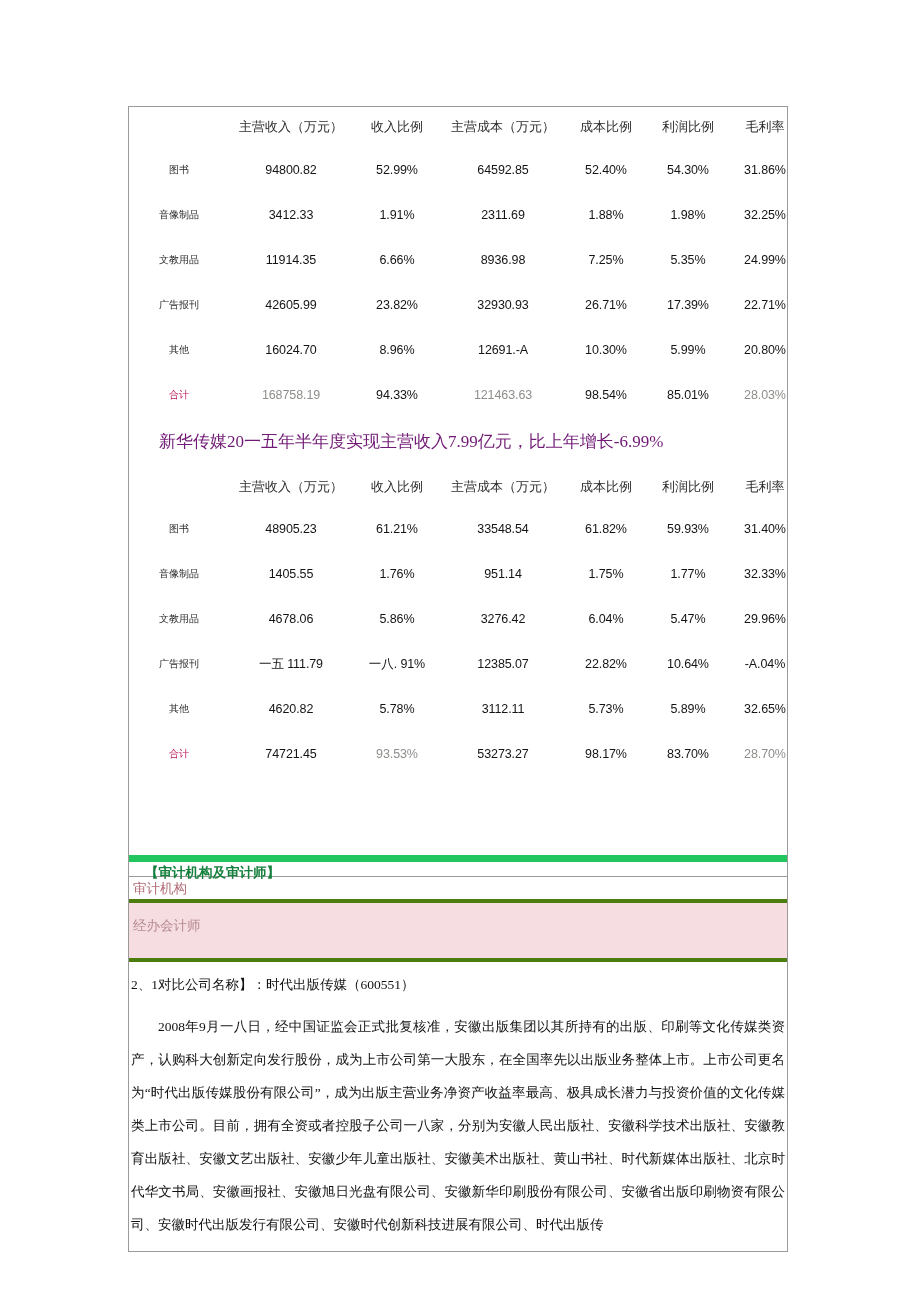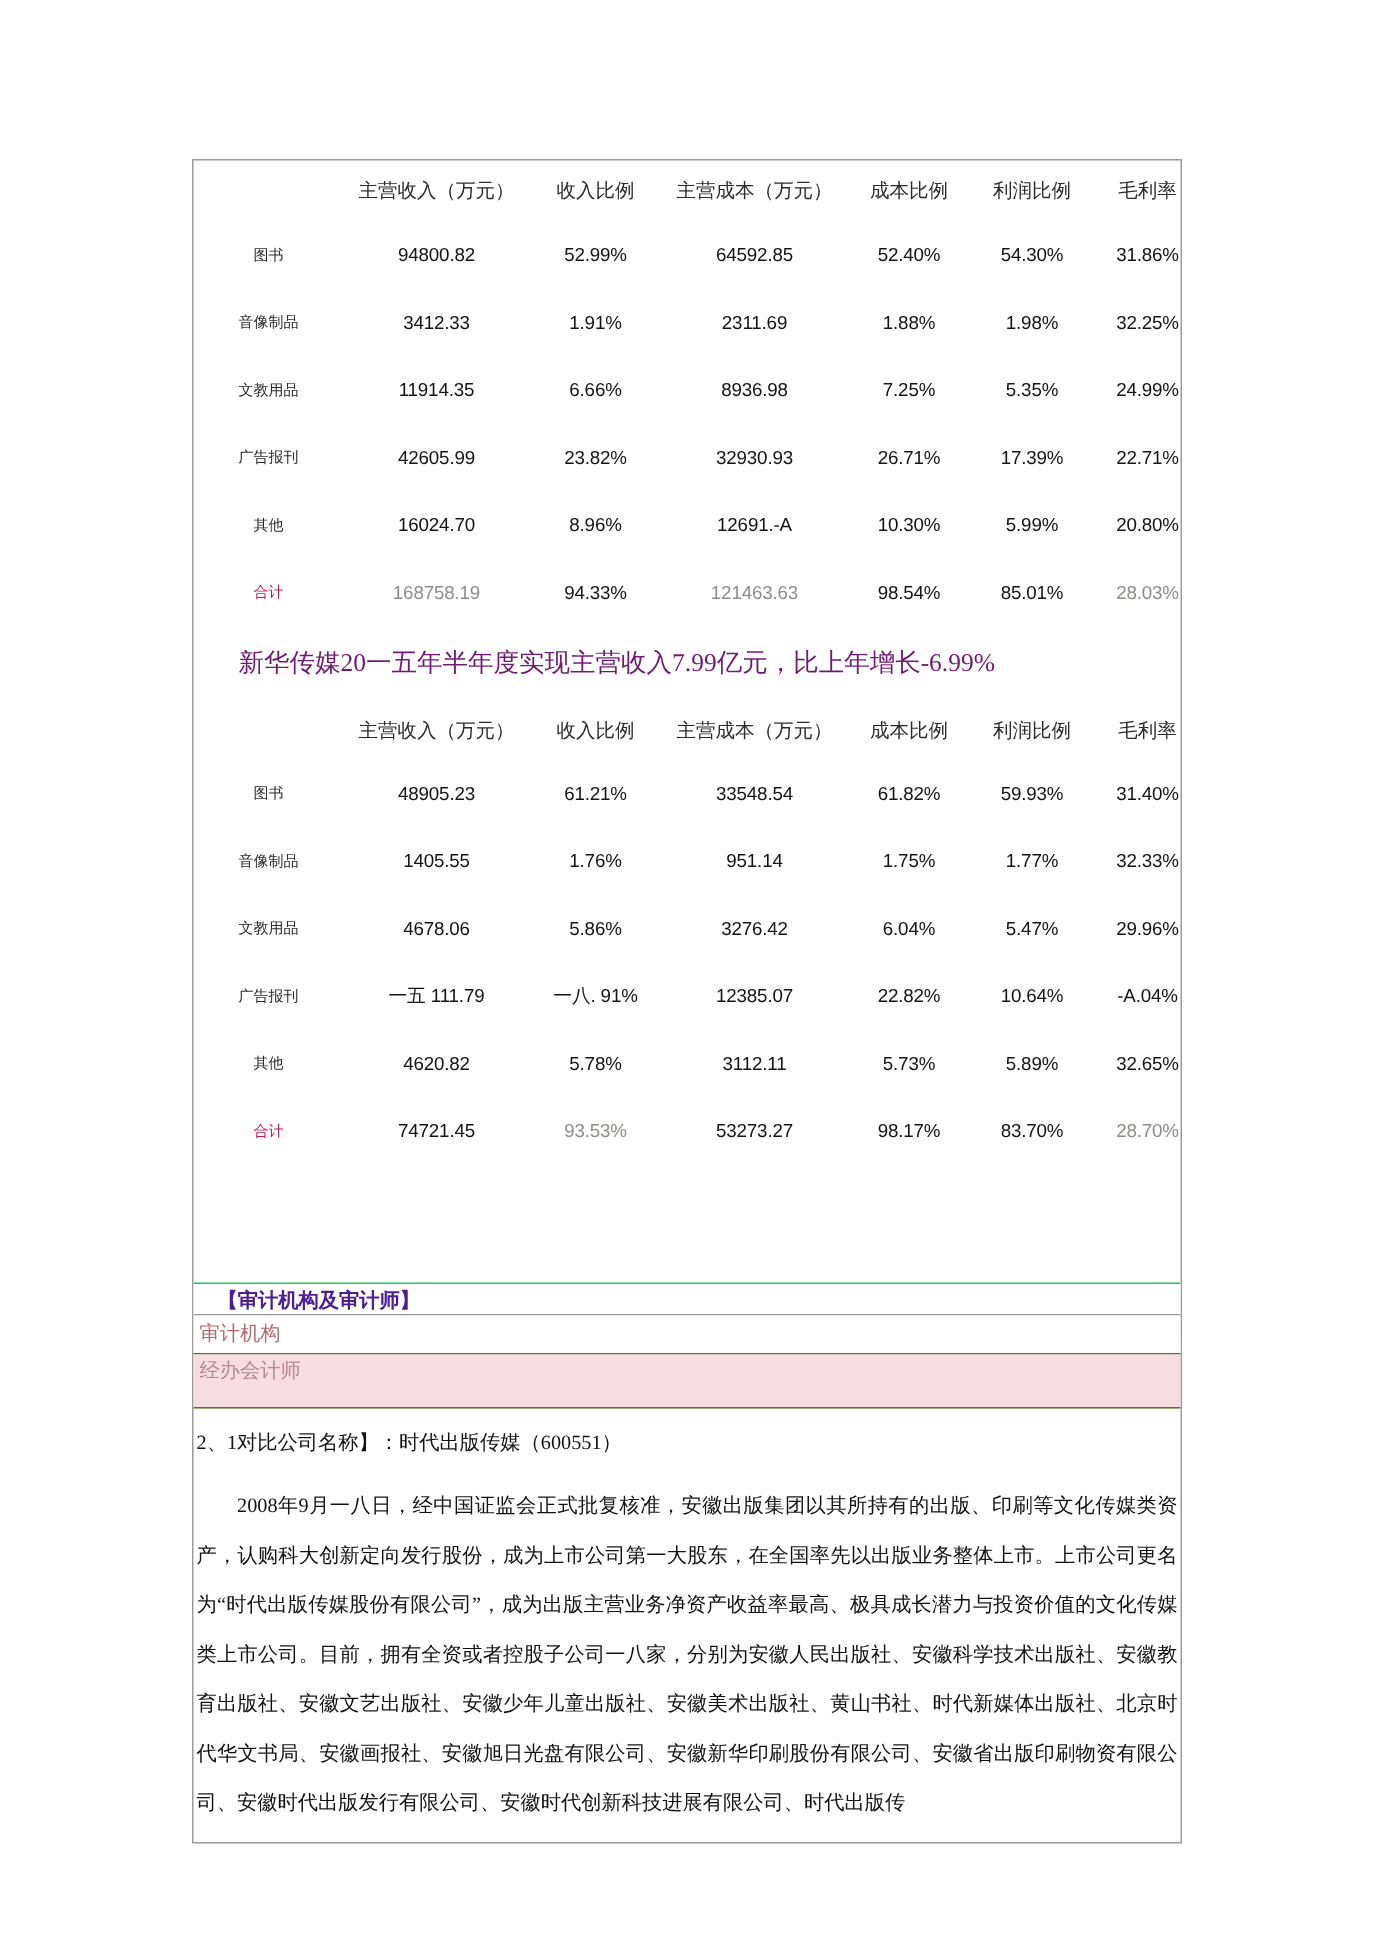--- a/index.html
+++ b/index.html
@@ -92,51 +92,51 @@
     padding: 12px 2px 12px 2px;
     line-height: 1.5;
     white-space: nowrap;
     margin-left: 28px;
   }
 
   .spacer-block { height: 78px; }
 
   
   .audit-title-row {
-    border-top: 1px solid #22c55e;
+    border-top: 7px solid #22c55e;
     border-bottom: 1px solid #9a9a9a;
     font-family: "Liberation Serif", "DejaVu Serif", serif;
     font-weight: bold;
     font-size: 13.5px;
-    color: #4c1d95;
+    color: #15803d;
     padding: 3px 0 3px 16px;
     box-sizing: border-box;
     background: #fff;
     height: 22px;
     line-height: 16px;
   }
   .audit-row {
     display: flex;
     align-items: flex-start;
     box-sizing: border-box;
     font-family: Liberation Serif, serif;
     font-size: 13.5px;
-    border-bottom: 1px solid #4d7c0f;
+    border-bottom: 4px solid #4d7c0f;
   }
   .audit-row.plain {
     background: #fff;
     color: #b06a72;
     height: 26px;
     padding-top: 3px;
   }
   .audit-row.shaded {
     background: #f6dde2;
     color: #b58a90;
-    height: 36px;
-    padding-top: 2px;
+    height: 59px;
+    padding-top: 14px;
   }
   .audit-key {
     width: 346px;
     padding-left: 4px;
     box-sizing: border-box;
   }
   .audit-val {
     flex: 1;
   }
 

